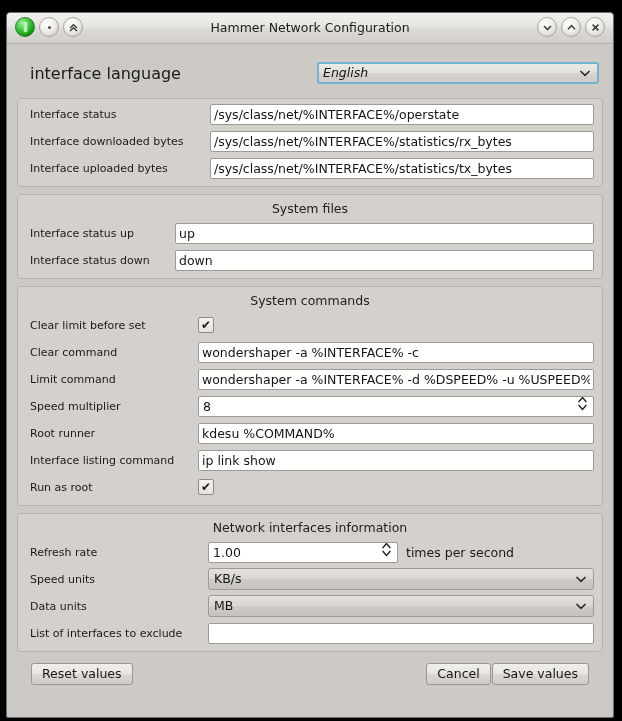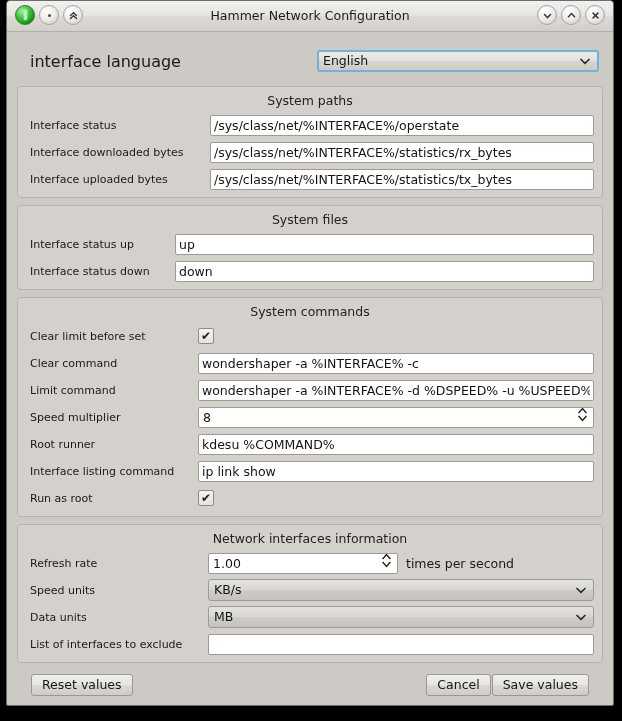--- a/index.html
+++ b/index.html
@@ -13,21 +13,21 @@
     overflow: hidden;
     font-family: "DejaVu Sans", sans-serif;
     font-size: 12px;
     color: #1a1a1a;
   }
 
   
   .window {
     position: absolute;
     left: 6px;
-    top: 0;
+    top: 12px;
     width: 608px;
     height: 706px;
     background: #cdcac5;
     border: 1px solid #6e6c68;
     border-radius: 4px 4px 2px 2px;
     box-sizing: border-box;
     box-shadow: 2px 2px 0 rgba(0,0,0,0.45);
     overflow: hidden;
   }
 
@@ -190,20 +190,21 @@
     line-height: 20px;
     padding: 0 22px 0 5px;
     overflow: hidden;
     white-space: nowrap;
   }
   .combo.focused {
     border: 2px solid #6fb4d4;
     background: linear-gradient(to bottom, #eceae7 0%, #e2e0dc 48%, #d8d5d1 52%, #cecbc6 100%);
     line-height: 18px;
     padding: 0 22px 0 4px;
+    font-style: italic;
   }
   .combo .chev {
     position: absolute;
     right: 6px;
     top: 50%;
     transform: translateY(-50%);
     color: #2b2b2b;
   }
 
   .spin {
@@ -318,21 +319,20 @@
           <span class="chev">
             <svg width="12" height="8" viewBox="0 0 12 8">
                 <path d="M1.5 2 L6 6.4 L10.5 2" fill="none" stroke="currentColor" stroke-width="1.6"></path>
               </svg>
           </span>
         </div>
       </div>
     </div>
 
     <div class="group f-sys">
-      <div class="group-title">System paths</div>
 
       <div class="row">
         <span class="row-label">Interface status</span>
         <span class="row-field">
           <input class="txt" type="text" value="/sys/class/net/%INTERFACE%/operstate" style="">
         </span>
       </div>
 
       <div class="row">
         <span class="row-label">Interface downloaded bytes</span>

